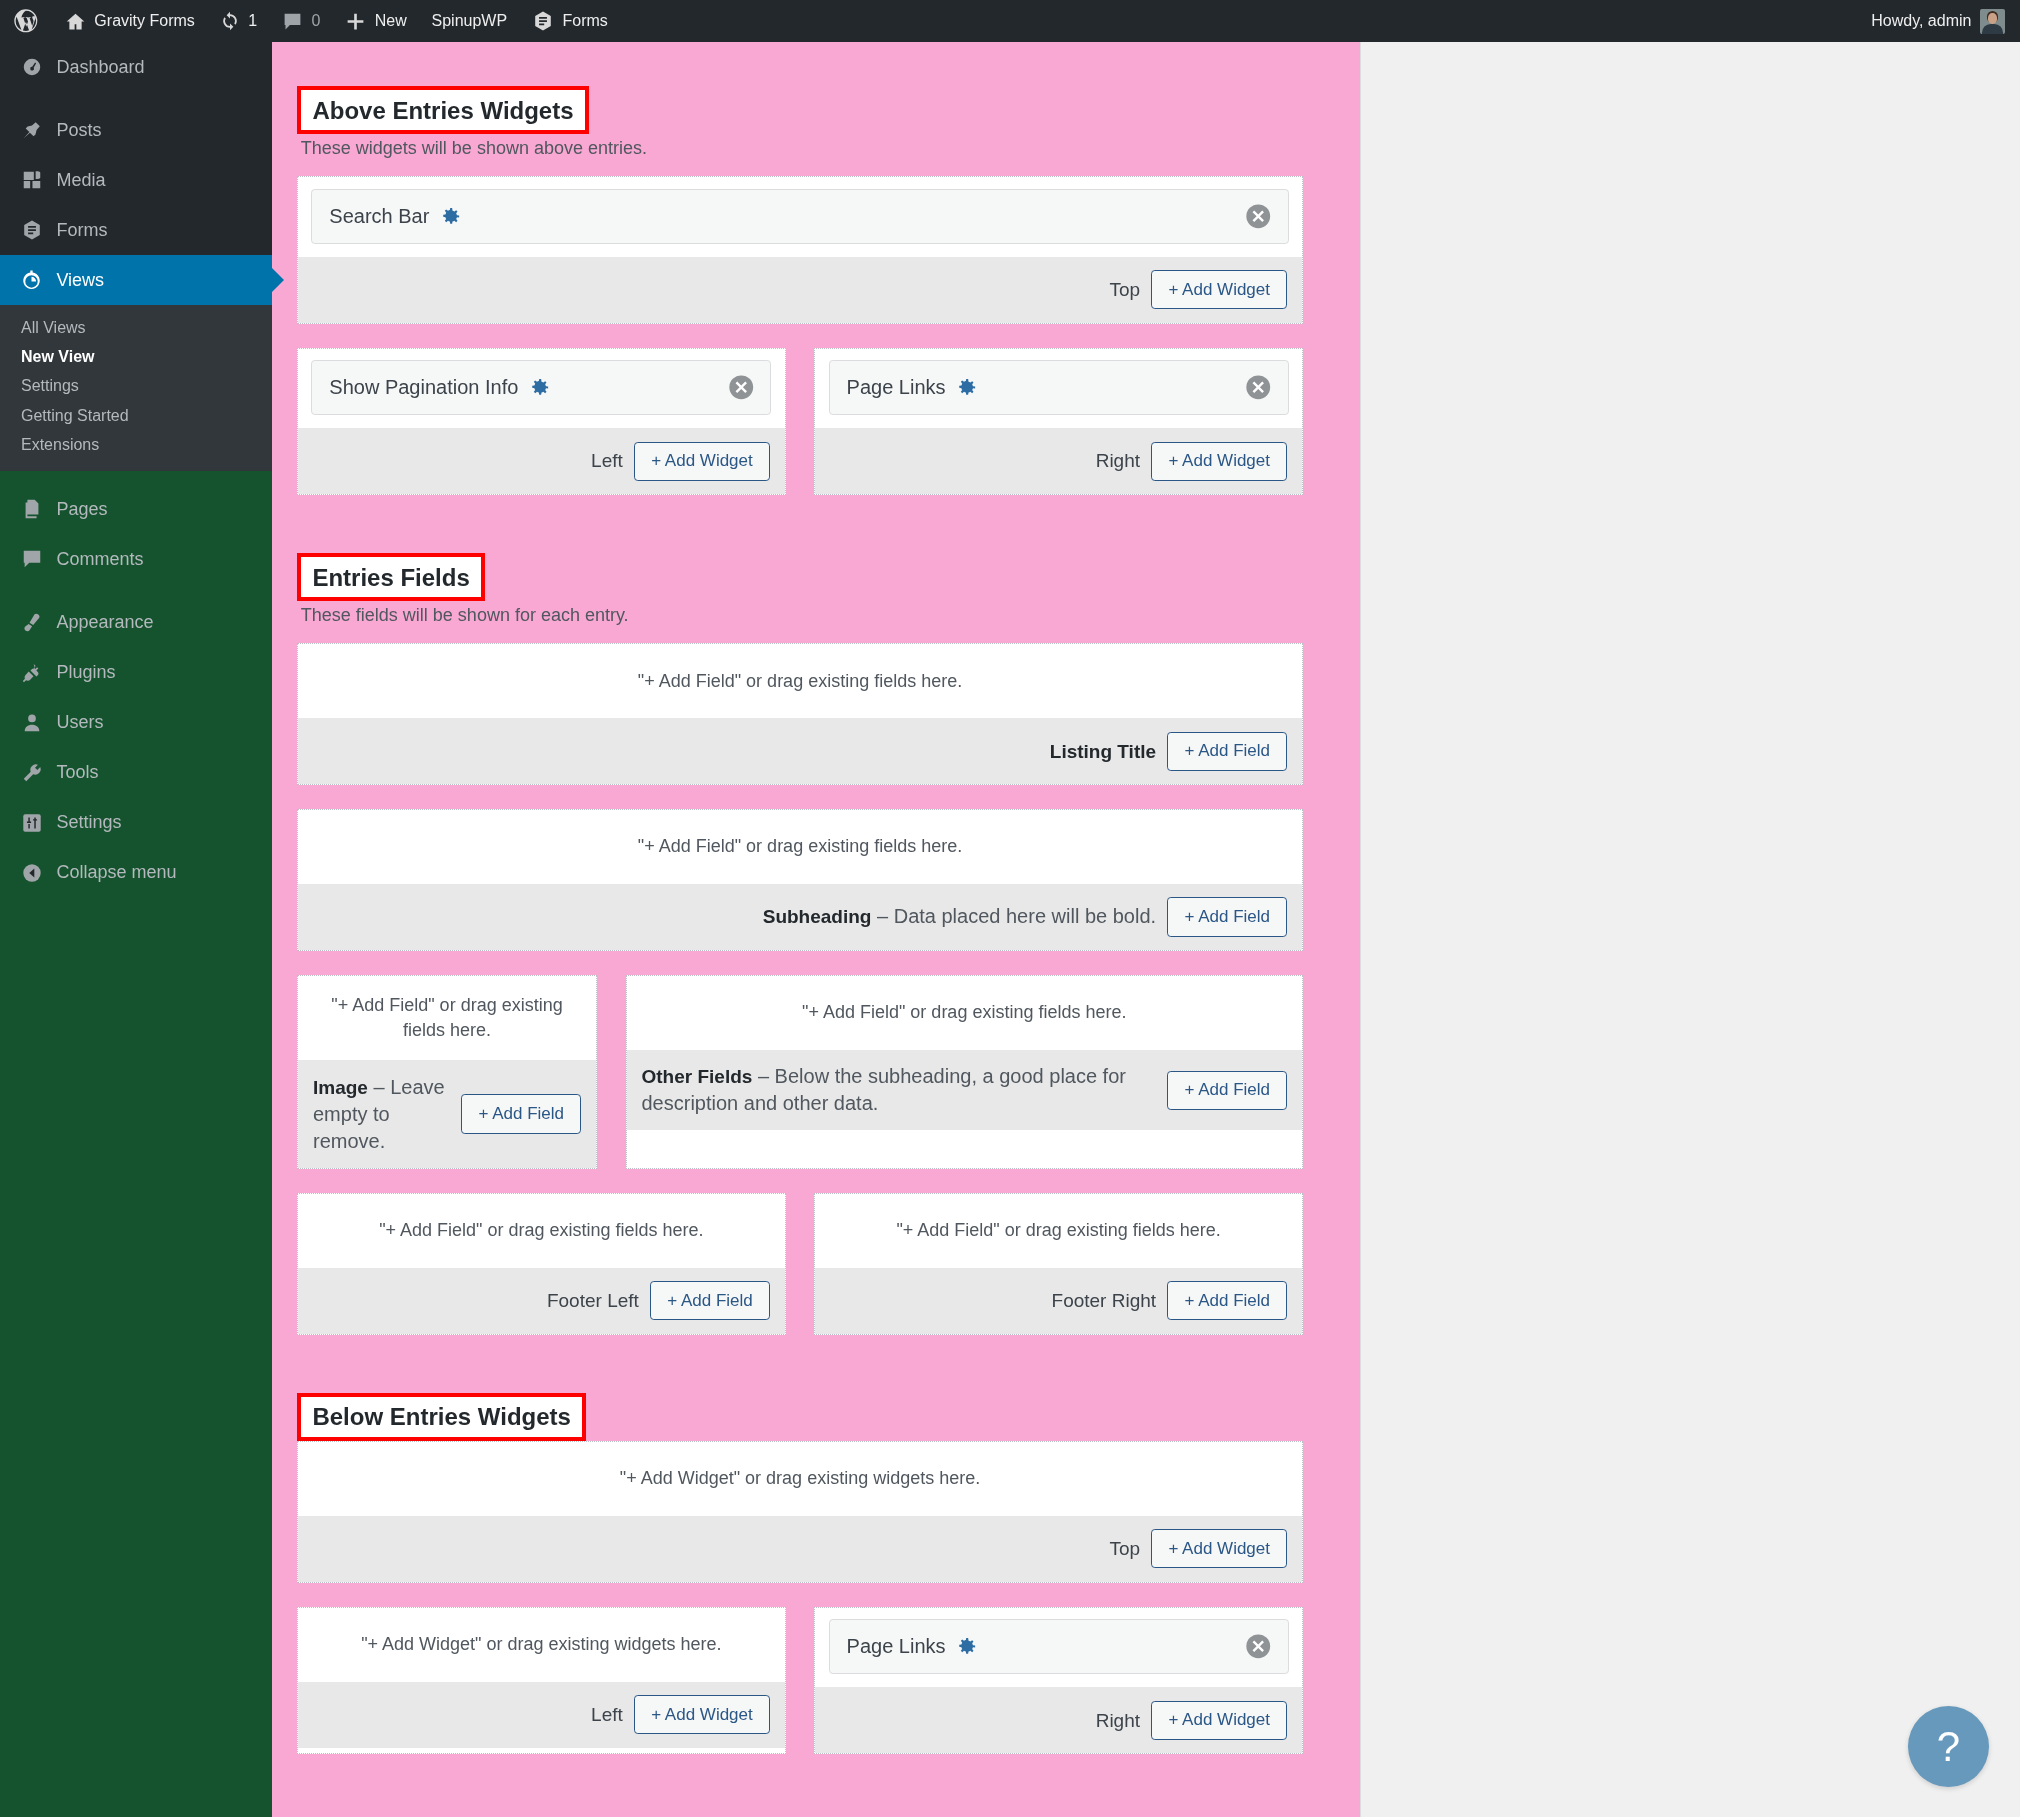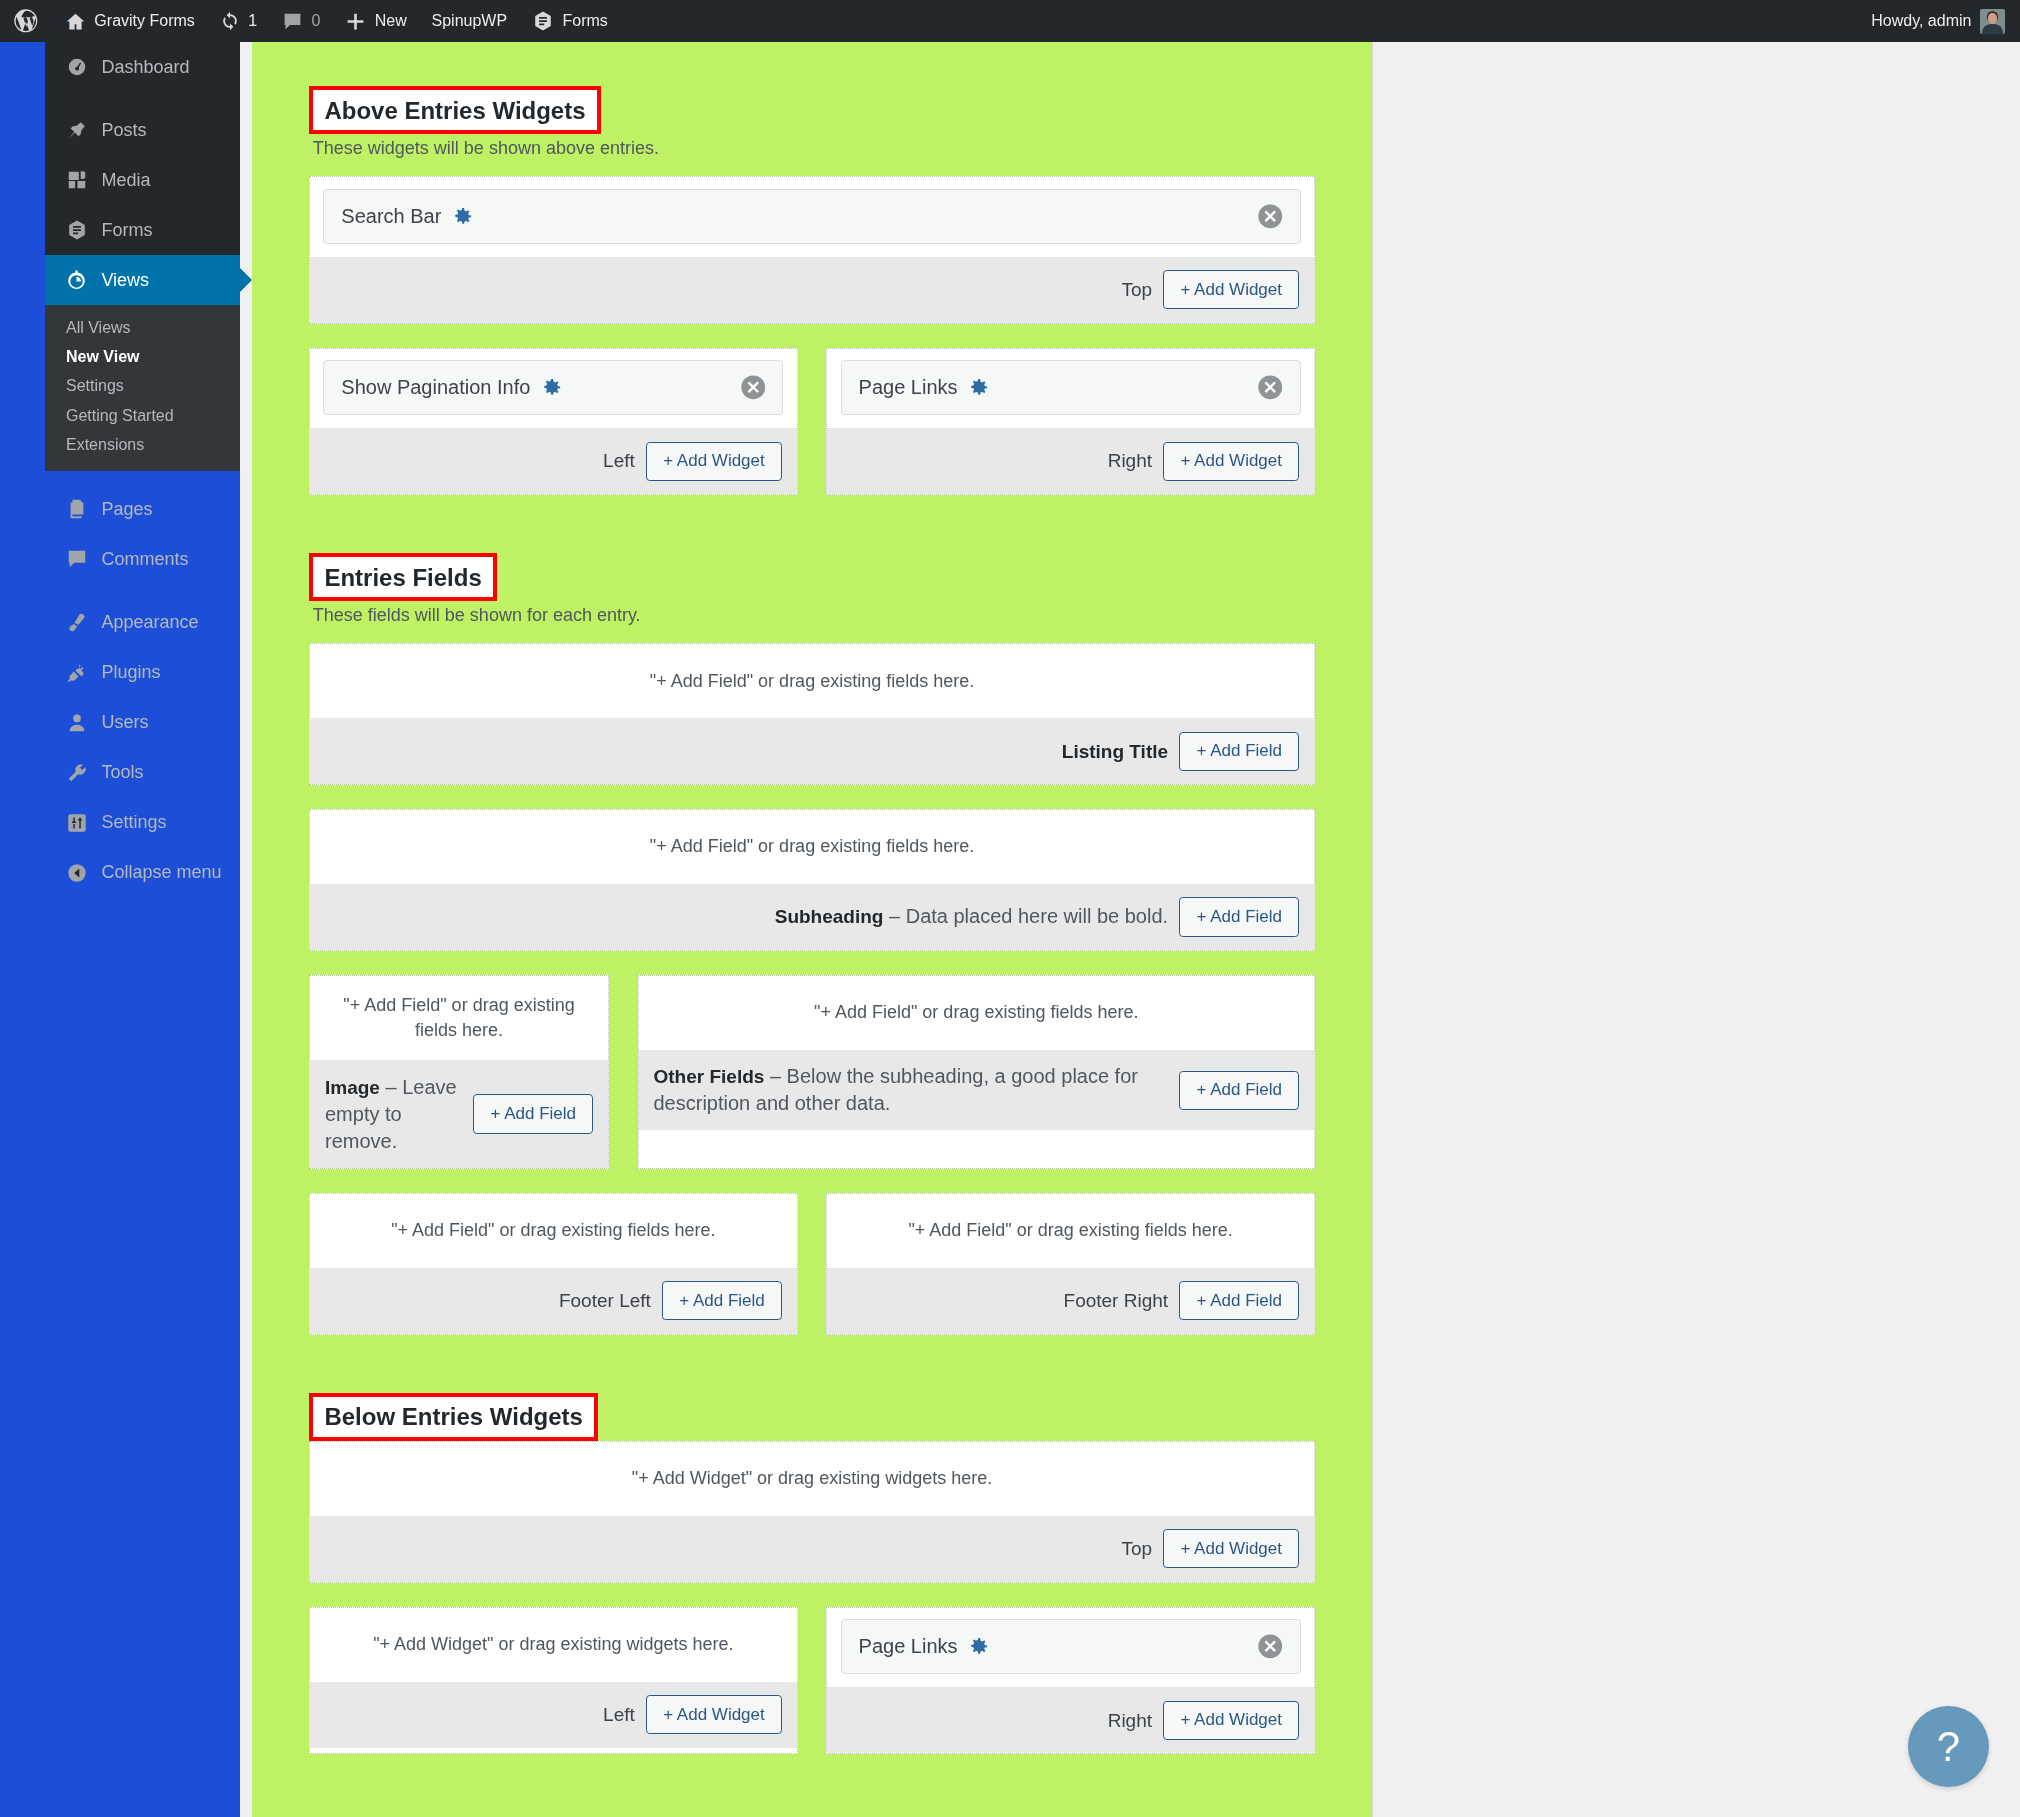--- a/index.html
+++ b/index.html
@@ -30,22 +30,22 @@
   #avatar{
     width:25px;height:25px;border-radius:1.9px;overflow:hidden;
     background:#7f8c8d; position:relative; flex:none;
   }
   #avatar .head{position:absolute;left:6.7px;top:2.9px;width:11.4px;height:11.4px;border-radius:50%;background:#3e2b22;}
   #avatar .face{position:absolute;left:7.6px;top:4.8px;width:9.5px;height:10.5px;border-radius:45%;background:#c9a187;}
   #avatar .body{position:absolute;left:1.9px;top:15px;width:21px;height:11.4px;border-radius:8.6px 8.6px 0 0;background:#2e3b45;}
 
   
   #sidebar{
-    position:absolute; top:42px; left:0; width:240px; height:1776px;
-    background:#1d4ed8; color:#b4b9be; z-index:40;padding-left:45px;
+    position:absolute; top:42px; left:0; width:272px; height:1776px;
+    background:#14532d; color:#b4b9be; z-index:40;
   }
   .menu-top{ background:#23282d; }
   .sb-item{
     display:flex; align-items:center; gap:12.4px;
     height:50px; padding:0 0 0 19px; color:#b4b9be; font-size:18px;
     position:relative;
   }
   .sb-item .sb-ico{ width:25px; display:flex; align-items:center; justify-content:center; flex:none; }
   .sb-item.current{
     background:#0073aa; color:#fff; font-weight:400;
@@ -61,22 +61,22 @@
   .sub-item{
     display:block; padding:5.7px 0 5.7px 21px;
     font-size:16px; color:#b4b9be;
   }
   .sub-item.current{ color:#fff; font-weight:bold; }
   .sb-ico svg{ fill:#a0a5aa; }
   .collapse .sb-ico svg{ fill:#a0a5aa; }
 
   
   #content{
-    position:absolute; top:42px; left:252px; width:1121px; height:1776px;
-    background:#bef264;
+    position:absolute; top:42px; left:240px; width:1121px; height:1776px;
+    background:#f9a8d4;
     border-right:1.9px solid #dcdcde;
     overflow:hidden;
   }
   #inner{ padding:44px 57px 0 57px; }
 
   .sec-head-wrap{ display:inline-block; position:relative; }
   .sec-head{
     display:inline-block;
     font-size:24px; font-weight:bold; color:#23282d;
     padding:7.6px 11.4px;

